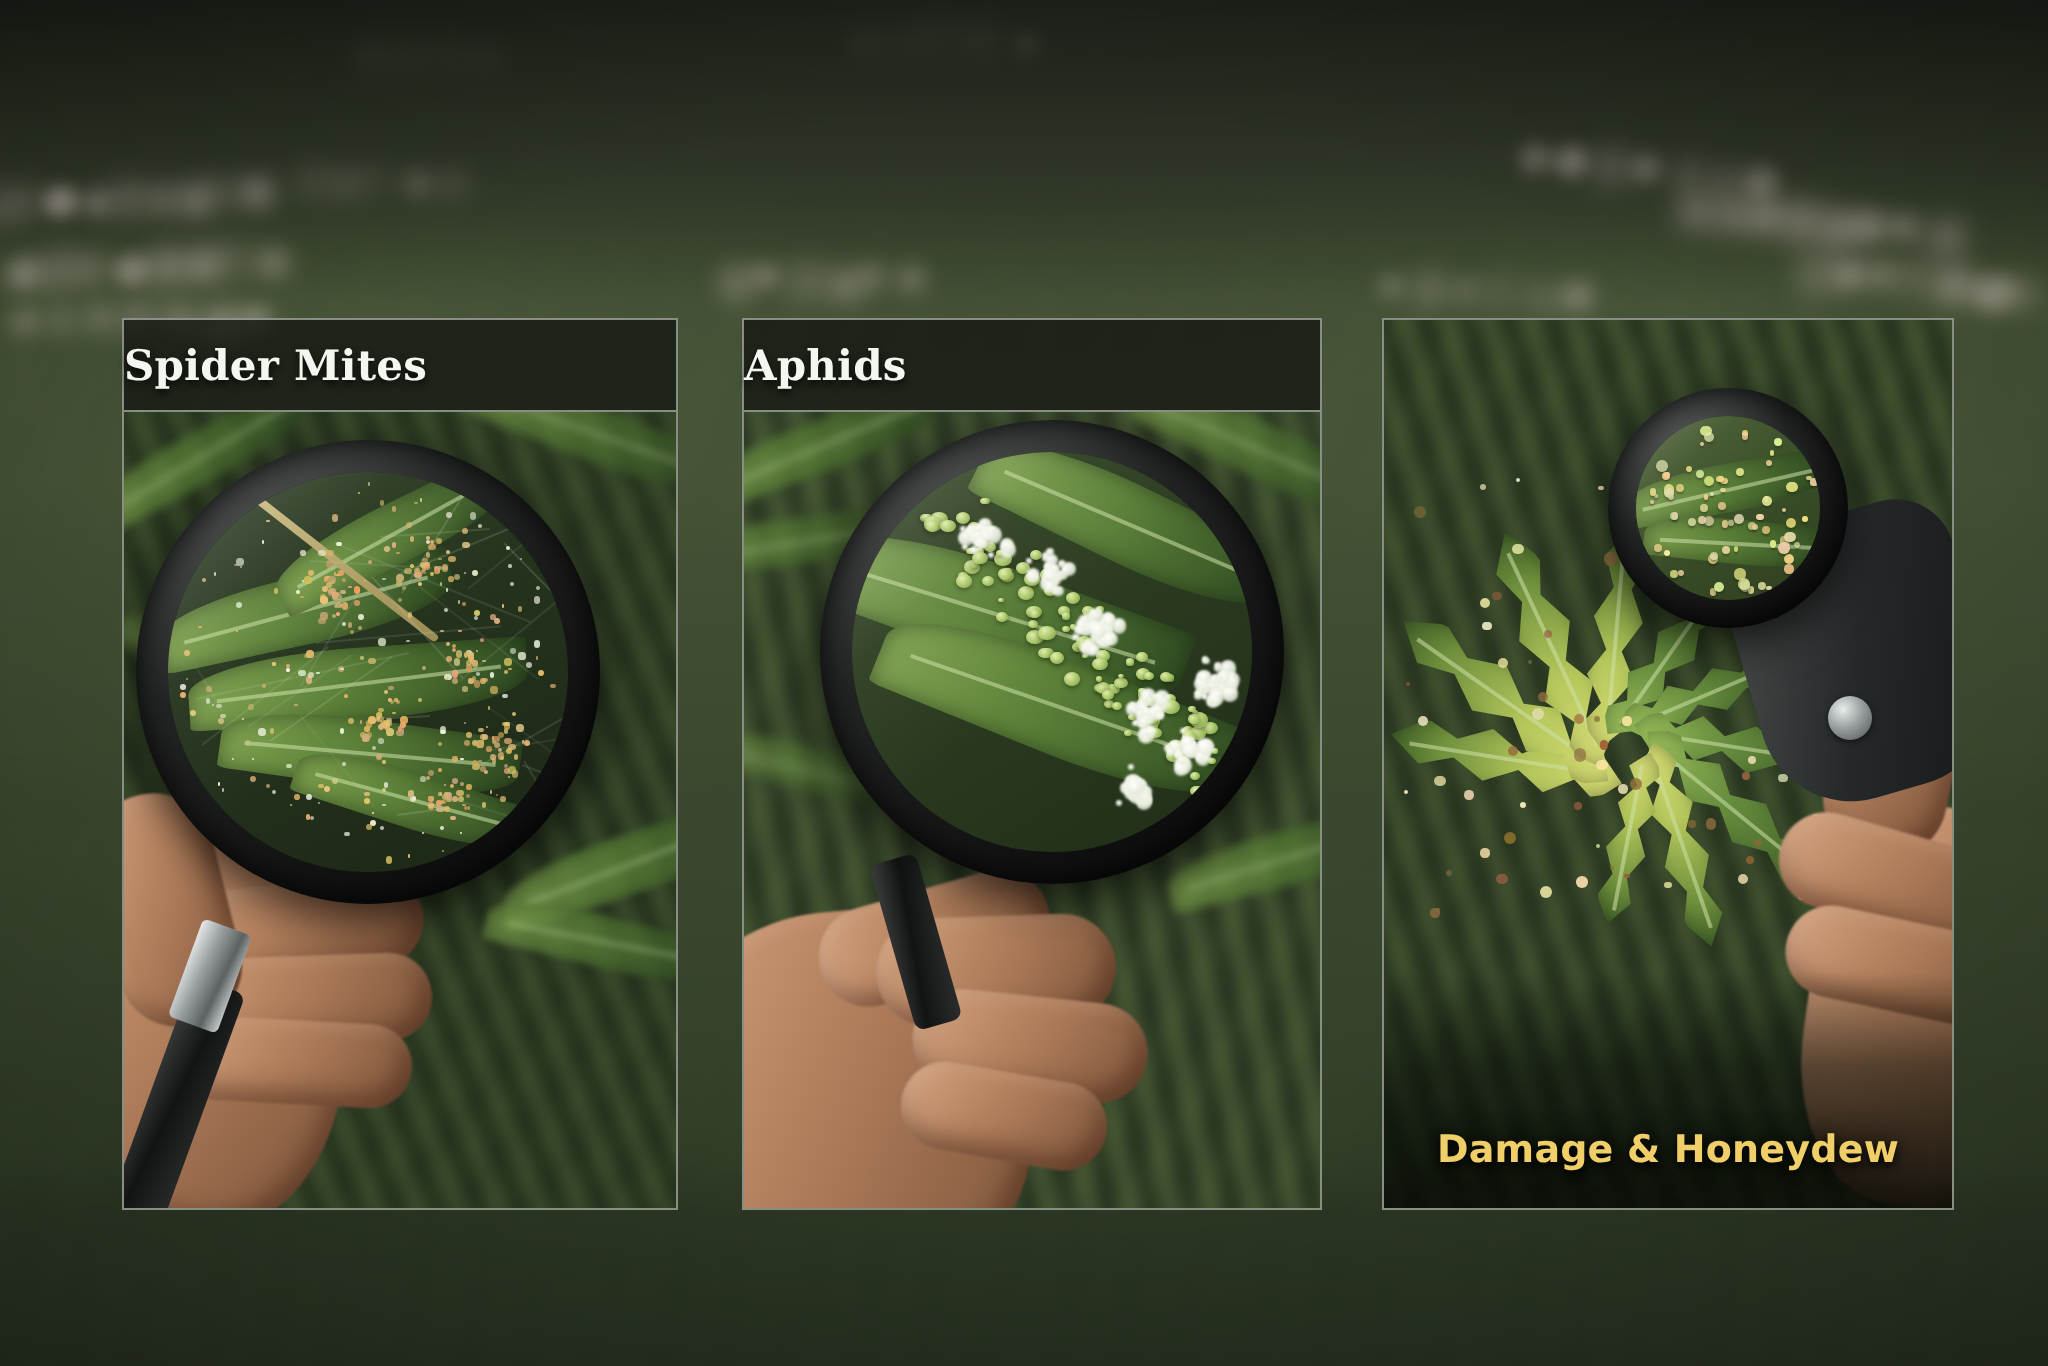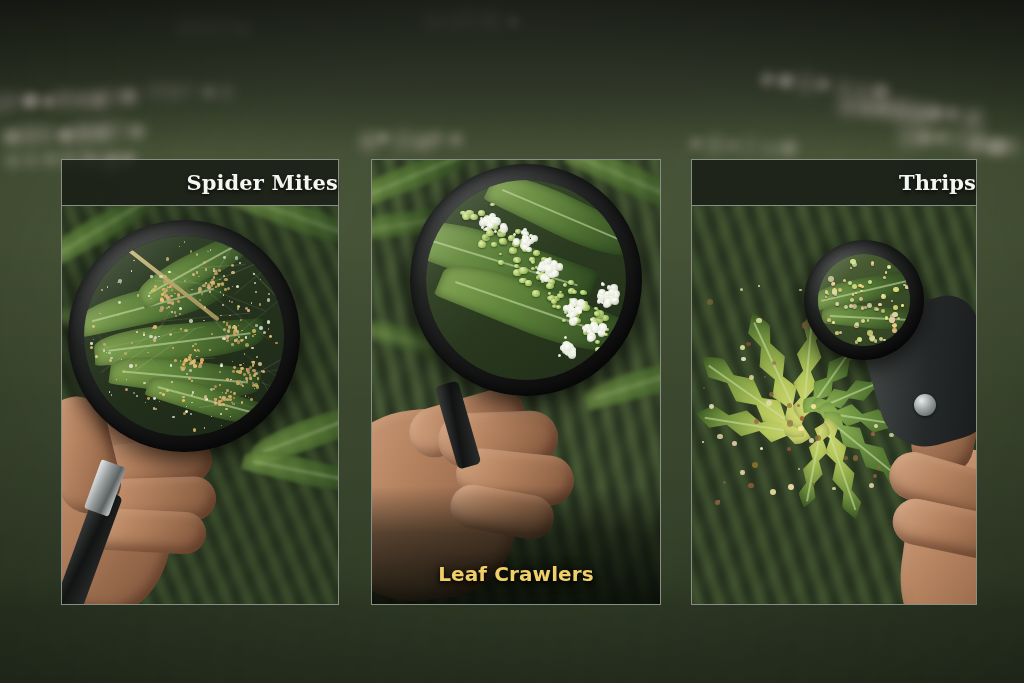--- a/index.html
+++ b/index.html
@@ -109,21 +109,21 @@
     display: flex; flex-direction: column;
   }
   .panel.p1 { left: 61px;  top: 159px; width: 278px; height: 446px; }
   .panel.p2 { left: 371px; top: 159px; width: 290px; height: 446px; }
   .panel.p3 { left: 691px; top: 159px; width: 286px; height: 446px; }
 
   .panel-header {
     position: relative;
     height: 46px;
     flex: 0 0 46px;
-    display: flex; align-items: center; justify-content: flex-end;
+    display: flex; align-items: center; justify-content: flex-start;
     background: rgba(22,26,20,.82);
     border: 1px solid rgba(225,230,222,.55);
     border-bottom: none;
   }
   .panel-header::after {
     content: "";
     position: absolute; left: 0; right: 0; bottom: -2px; height: 2px;
     background: linear-gradient(90deg, rgba(150,128,40,.25) 0%, #bda233 18%, #d9bd4d 50%, #bda233 82%, rgba(150,128,40,.25) 100%);
   }
   .panel-title {
@@ -790,20 +790,23 @@
                   <div class="web" style="left: 116.669px; top: 60.0971px; width: 91.3939px; transform: rotate(-57.9111deg); opacity: 0.433674;"></div>
                   <div class="web" style="left: 65.9546px; top: 107.376px; width: 56.6501px; transform: rotate(-58.1259deg); opacity: 0.28779;"></div>
                 </div>
             </div>
           </div>
         </div>
       </div>
     </div>
 
     <div class="panel p2">
+      <div class="panel-header">
+        <span class="panel-title">Aphids</span>
+      </div>
       <div class="panel-body">
         <div class="photo">
           <div class="photo-bg b2"></div>
 
           <div class="blade" style="left:-26px;top:4px;width:130px;height:26px;transform:rotate(-20deg);opacity:.8;filter:blur(2px);"></div>
           <div class="blade" style="left:-30px;top:52px;width:120px;height:24px;transform:rotate(-6deg);opacity:.7;filter:blur(2.5px);"></div>
           <div class="blade" style="left:190px;top:6px;width:140px;height:28px;transform:rotate(26deg);opacity:.72;filter:blur(2px);"></div>
           <div class="blade" style="left:210px;top:208px;width:130px;height:28px;transform:rotate(-14deg);opacity:.78;filter:blur(2px);"></div>
           <div class="blade" style="left:-20px;top:168px;width:110px;height:22px;transform:rotate(16deg);opacity:.6;filter:blur(3px);"></div>
 
@@ -1084,30 +1087,24 @@
                   <div class="dot" style="left: 142.212px; top: 168.578px; width: 8.27519px; height: 8.27519px; border-radius: 50%; background: radial-gradient(circle at 40% 34%, rgba(255, 255, 252, 0.98) 0%, rgba(236, 240, 226, 0.9) 55%, rgba(198, 206, 182, 0.6) 100%); filter: blur(0.4px);"></div>
                   <div class="dot" style="left: 139.418px; top: 167.516px; width: 7.45633px; height: 7.45633px; border-radius: 50%; background: radial-gradient(circle at 40% 34%, rgba(255, 255, 252, 0.98) 0%, rgba(236, 240, 226, 0.9) 55%, rgba(198, 206, 182, 0.6) 100%); filter: blur(0.4px);"></div>
                   <div class="dot" style="left: 138.08px; top: 165.507px; width: 7.00996px; height: 7.00996px; border-radius: 50%; background: radial-gradient(circle at 40% 34%, rgba(255, 255, 252, 0.98) 0%, rgba(236, 240, 226, 0.9) 55%, rgba(198, 206, 182, 0.6) 100%); filter: blur(0.4px);"></div>
                   <div class="dot" style="left: 144.789px; top: 170.673px; width: 3.4px; height: 3.4px; border-radius: 50%; background: radial-gradient(circle at 40% 34%, rgba(255, 255, 252, 0.98) 0%, rgba(236, 240, 226, 0.9) 55%, rgba(198, 206, 182, 0.6) 100%); filter: blur(0.4px);"></div>
                   <div class="dot" style="left: 136.752px; top: 161.807px; width: 8.72189px; height: 8.72189px; border-radius: 50%; background: radial-gradient(circle at 40% 34%, rgba(255, 255, 252, 0.98) 0%, rgba(236, 240, 226, 0.9) 55%, rgba(198, 206, 182, 0.6) 100%); filter: blur(0.4px);"></div>
                   <div class="dot" style="left: 137.886px; top: 163.944px; width: 7.00156px; height: 7.00156px; border-radius: 50%; background: radial-gradient(circle at 40% 34%, rgba(255, 255, 252, 0.98) 0%, rgba(236, 240, 226, 0.9) 55%, rgba(198, 206, 182, 0.6) 100%); filter: blur(0.4px);"></div>
                 </div>
             </div>
           </div>
         </div>
-        <div class="caption-band">
-          <span class="caption">Leaf Crawlers</span>
-        </div>
       </div>
     </div>
 
     <div class="panel p3">
-      <div class="panel-header">
-        <span class="panel-title">Thrips</span>
-      </div>
       <div class="panel-body">
         <div class="photo">
           <div class="photo-bg b3"></div>
 
           <div id="fanleaf" style="position:absolute;left:10px;top:70px;width:210px;height:230px;">
               <div class="blade" style="left: 112px; top: 132px; width: 118px; height: 30px; transform: rotate(-168deg) translate(0px, -50%); transform-origin: left center; background: linear-gradient(95deg, rgb(216, 220, 118) 0%, rgb(182, 200, 92) 38%, rgb(110, 143, 60) 78%, rgb(62, 92, 38) 100%); border-radius: 50% 6%; box-shadow: rgba(24, 38, 16, 0.45) 0px 0px 9px inset; clip-path: polygon(0% 50%, 10% 12%, 20% 40%, 32% 8%, 44% 36%, 58% 6%, 72% 34%, 86% 12%, 100% 50%, 86% 88%, 72% 66%, 58% 94%, 44% 64%, 32% 92%, 20% 60%, 10% 88%);"></div>
               <div class="blade" style="left: 112px; top: 132px; width: 130px; height: 32px; transform: rotate(-142deg) translate(0px, -50%); transform-origin: left center; background: linear-gradient(95deg, rgb(216, 220, 118) 0%, rgb(182, 200, 92) 38%, rgb(110, 143, 60) 78%, rgb(62, 92, 38) 100%); border-radius: 50% 6%; box-shadow: rgba(24, 38, 16, 0.45) 0px 0px 9px inset; clip-path: polygon(0% 50%, 10% 12%, 20% 40%, 32% 8%, 44% 36%, 58% 6%, 72% 34%, 86% 12%, 100% 50%, 86% 88%, 72% 66%, 58% 94%, 44% 64%, 32% 92%, 20% 60%, 10% 88%);"></div>
               <div class="blade" style="left: 112px; top: 132px; width: 126px; height: 31px; transform: rotate(-112deg) translate(0px, -50%); transform-origin: left center; background: linear-gradient(95deg, rgb(216, 220, 118) 0%, rgb(182, 200, 92) 38%, rgb(110, 143, 60) 78%, rgb(62, 92, 38) 100%); border-radius: 50% 6%; box-shadow: rgba(24, 38, 16, 0.45) 0px 0px 9px inset; clip-path: polygon(0% 50%, 10% 12%, 20% 40%, 32% 8%, 44% 36%, 58% 6%, 72% 34%, 86% 12%, 100% 50%, 86% 88%, 72% 66%, 58% 94%, 44% 64%, 32% 92%, 20% 60%, 10% 88%);"></div>
               <div class="blade" style="left: 112px; top: 132px; width: 112px; height: 28px; transform: rotate(-82deg) translate(0px, -50%); transform-origin: left center; background: linear-gradient(95deg, rgb(216, 220, 118) 0%, rgb(182, 200, 92) 38%, rgb(110, 143, 60) 78%, rgb(62, 92, 38) 100%); border-radius: 50% 6%; box-shadow: rgba(24, 38, 16, 0.45) 0px 0px 9px inset; clip-path: polygon(0% 50%, 10% 12%, 20% 40%, 32% 8%, 44% 36%, 58% 6%, 72% 34%, 86% 12%, 100% 50%, 86% 88%, 72% 66%, 58% 94%, 44% 64%, 32% 92%, 20% 60%, 10% 88%);"></div>
               <div class="blade" style="left: 112px; top: 132px; width: 96px; height: 26px; transform: rotate(-52deg) translate(0px, -50%); transform-origin: left center; background: linear-gradient(95deg, rgb(156, 192, 92) 0%, rgb(106, 144, 64) 42%, rgb(58, 90, 36) 100%); border-radius: 50% 6%; box-shadow: rgba(24, 38, 16, 0.45) 0px 0px 9px inset; clip-path: polygon(0% 50%, 10% 12%, 20% 40%, 32% 8%, 44% 36%, 58% 6%, 72% 34%, 86% 12%, 100% 50%, 86% 88%, 72% 66%, 58% 94%, 44% 64%, 32% 92%, 20% 60%, 10% 88%);"></div>
@@ -1276,17 +1273,20 @@
                   <div class="dot" style="left: 6.94708px; top: 41.9049px; width: 1.83778px; height: 1.83778px; border-radius: 50%; background: rgba(242, 201, 173, 0.776); box-shadow: rgba(30, 36, 14, 0.4) 0px 1px 1px;"></div>
                   <div class="dot" style="left: 15.7204px; top: 38.5932px; width: 3.64863px; height: 3.64863px; border-radius: 50%; background: rgba(214, 206, 161, 0.8); box-shadow: rgba(30, 36, 14, 0.4) 0px 1px 1px;"></div>
                   <div class="dot" style="left: 34.4367px; top: 8.196px; width: 4.85127px; height: 4.85127px; border-radius: 50%; background: rgba(223, 232, 167, 0.74); box-shadow: rgba(30, 36, 14, 0.4) 0px 1px 1px;"></div>
                   <div class="dot" style="left: 6.52448px; top: 36.3663px; width: 3.67496px; height: 3.67496px; border-radius: 50%; background: rgba(231, 220, 133, 0.863); box-shadow: rgba(30, 36, 14, 0.4) 0px 1px 1px;"></div>
                   <div class="dot" style="left: 24.8517px; top: 24.5898px; width: 3.58949px; height: 3.58949px; border-radius: 50%; background: rgba(248, 225, 141, 0.816); box-shadow: rgba(30, 36, 14, 0.4) 0px 1px 1px;"></div>
                   <div class="dot" style="left: 33.582px; top: 38.7502px; width: 2.76738px; height: 2.76738px; border-radius: 50%; background: rgba(249, 205, 131, 0.94); box-shadow: rgba(30, 36, 14, 0.4) 0px 1px 1px;"></div>
                 </div>
             </div>
           </div>
         </div>
+        <div class="caption-band">
+          <span class="caption">Damage &amp; Honeydew</span>
+        </div>
       </div>
     </div>
 
   </div>
 </div>
 
 </body></html>

